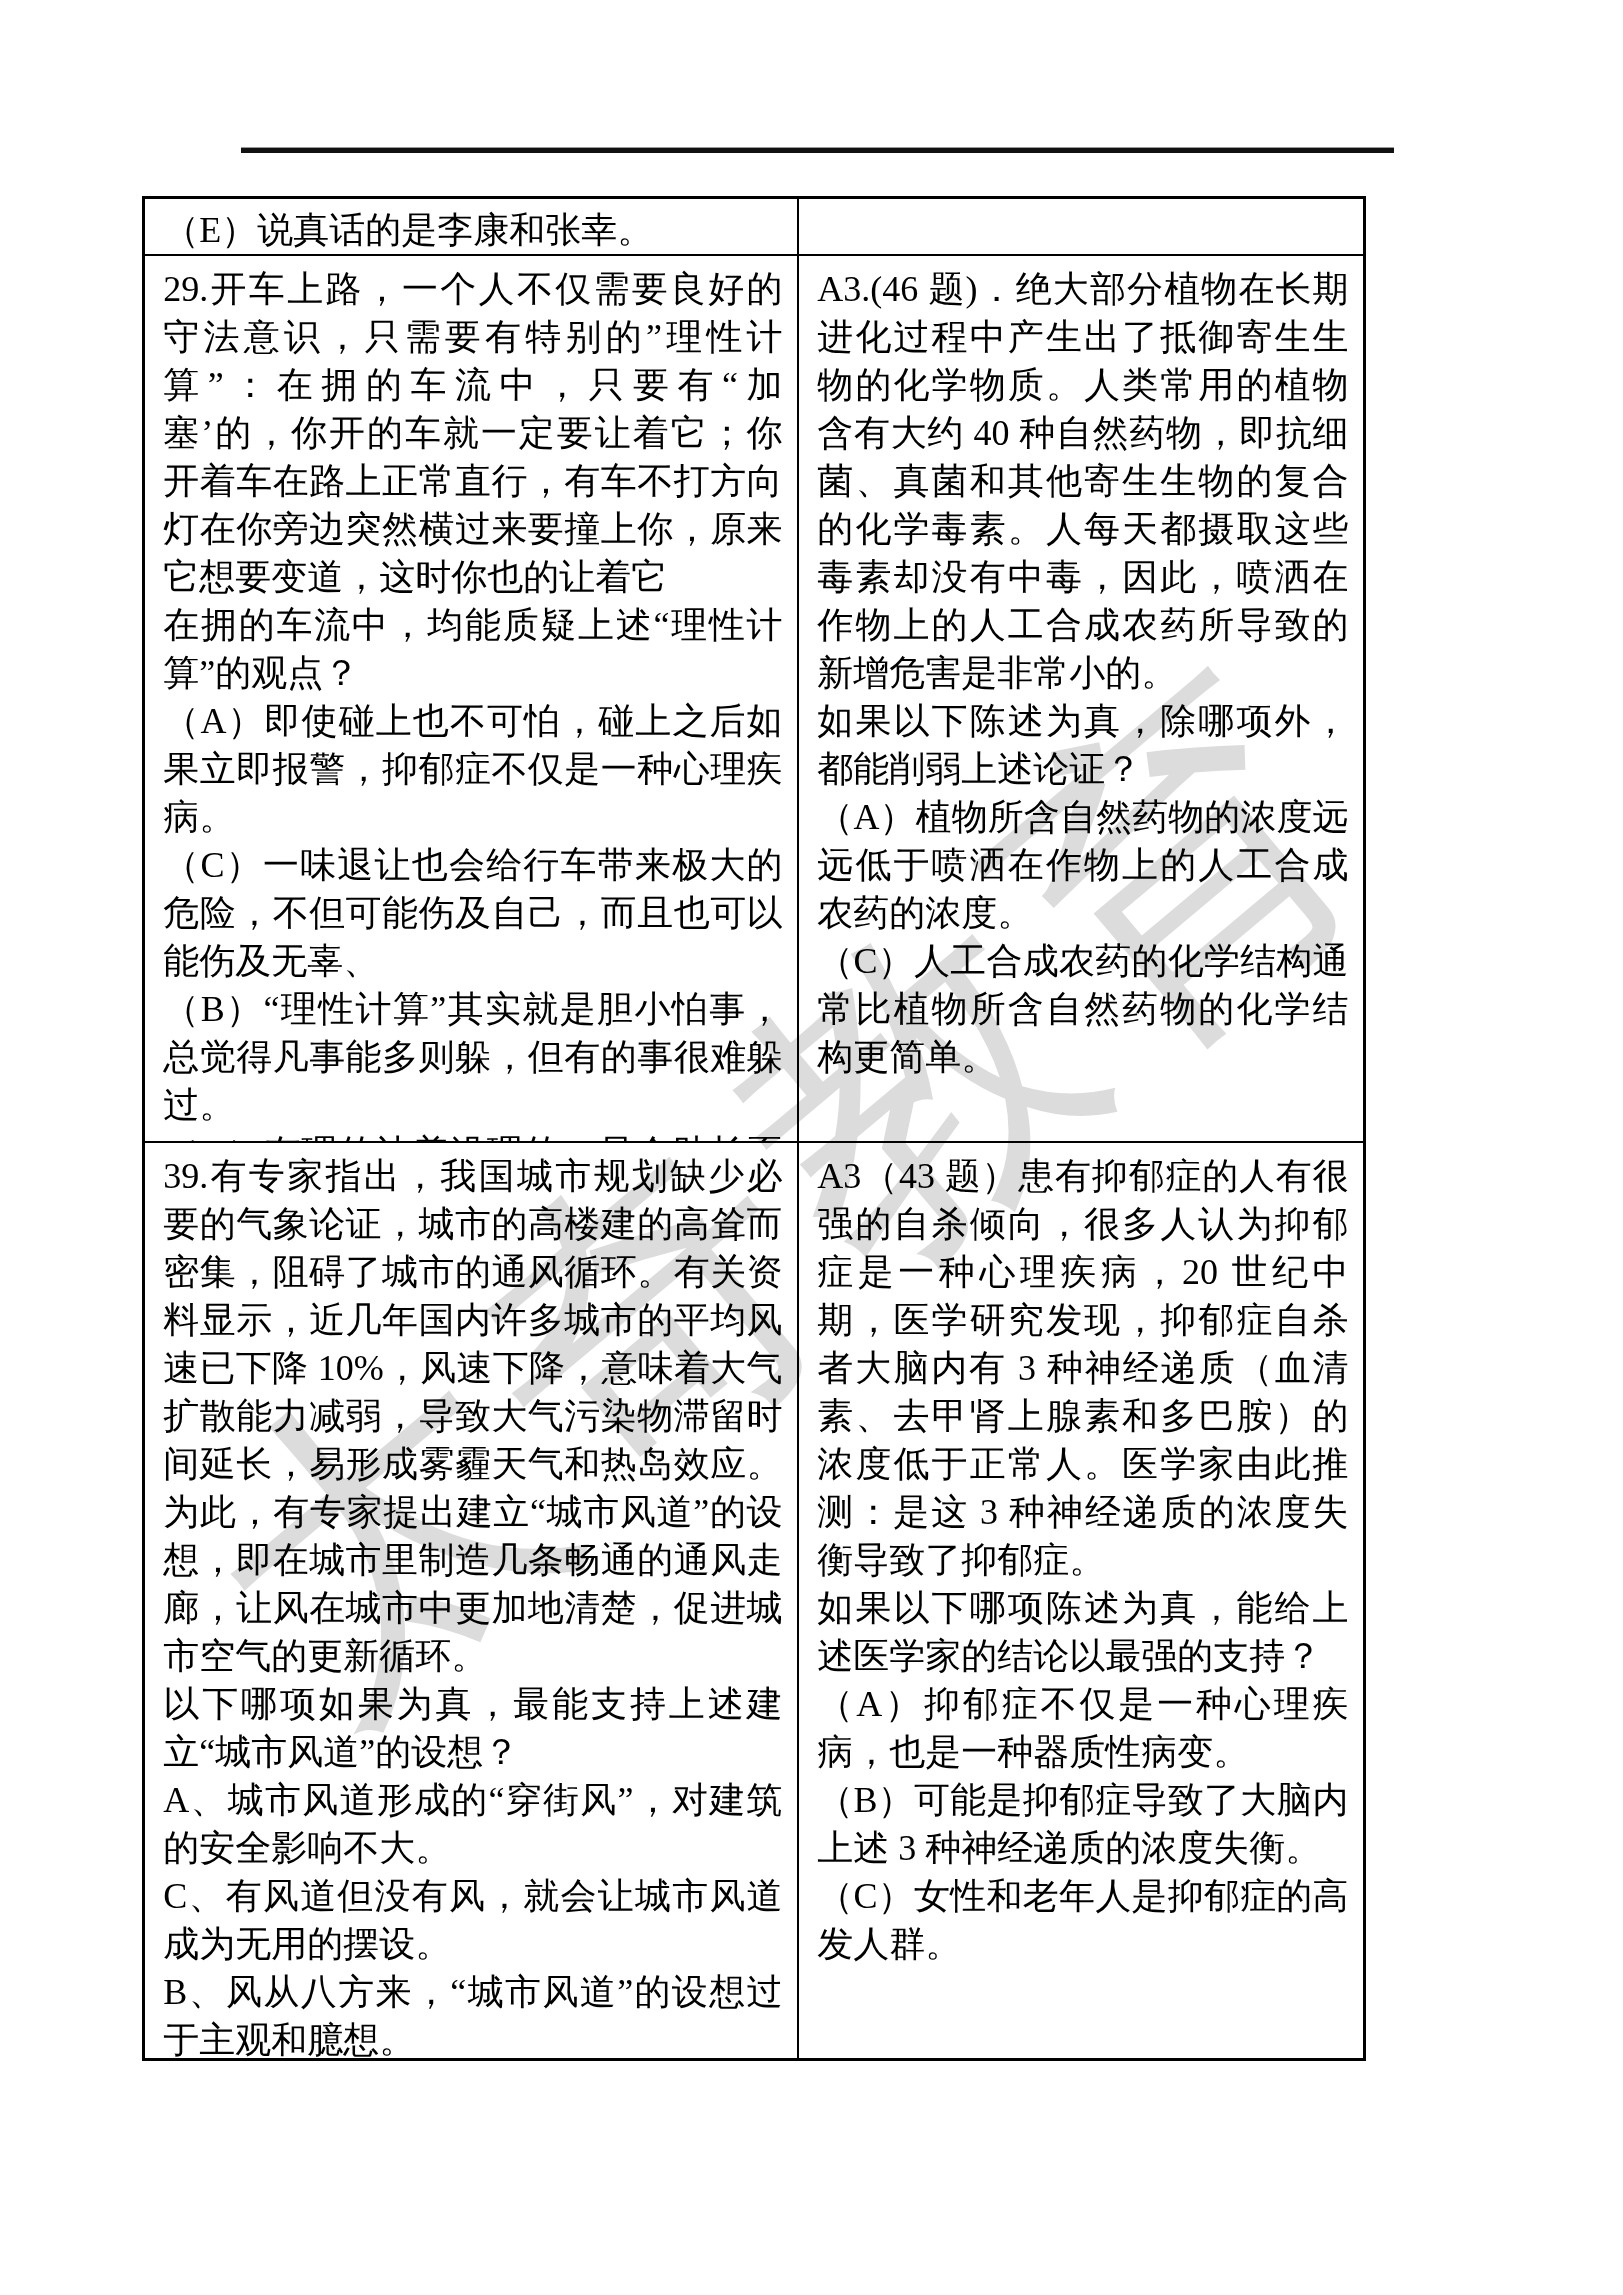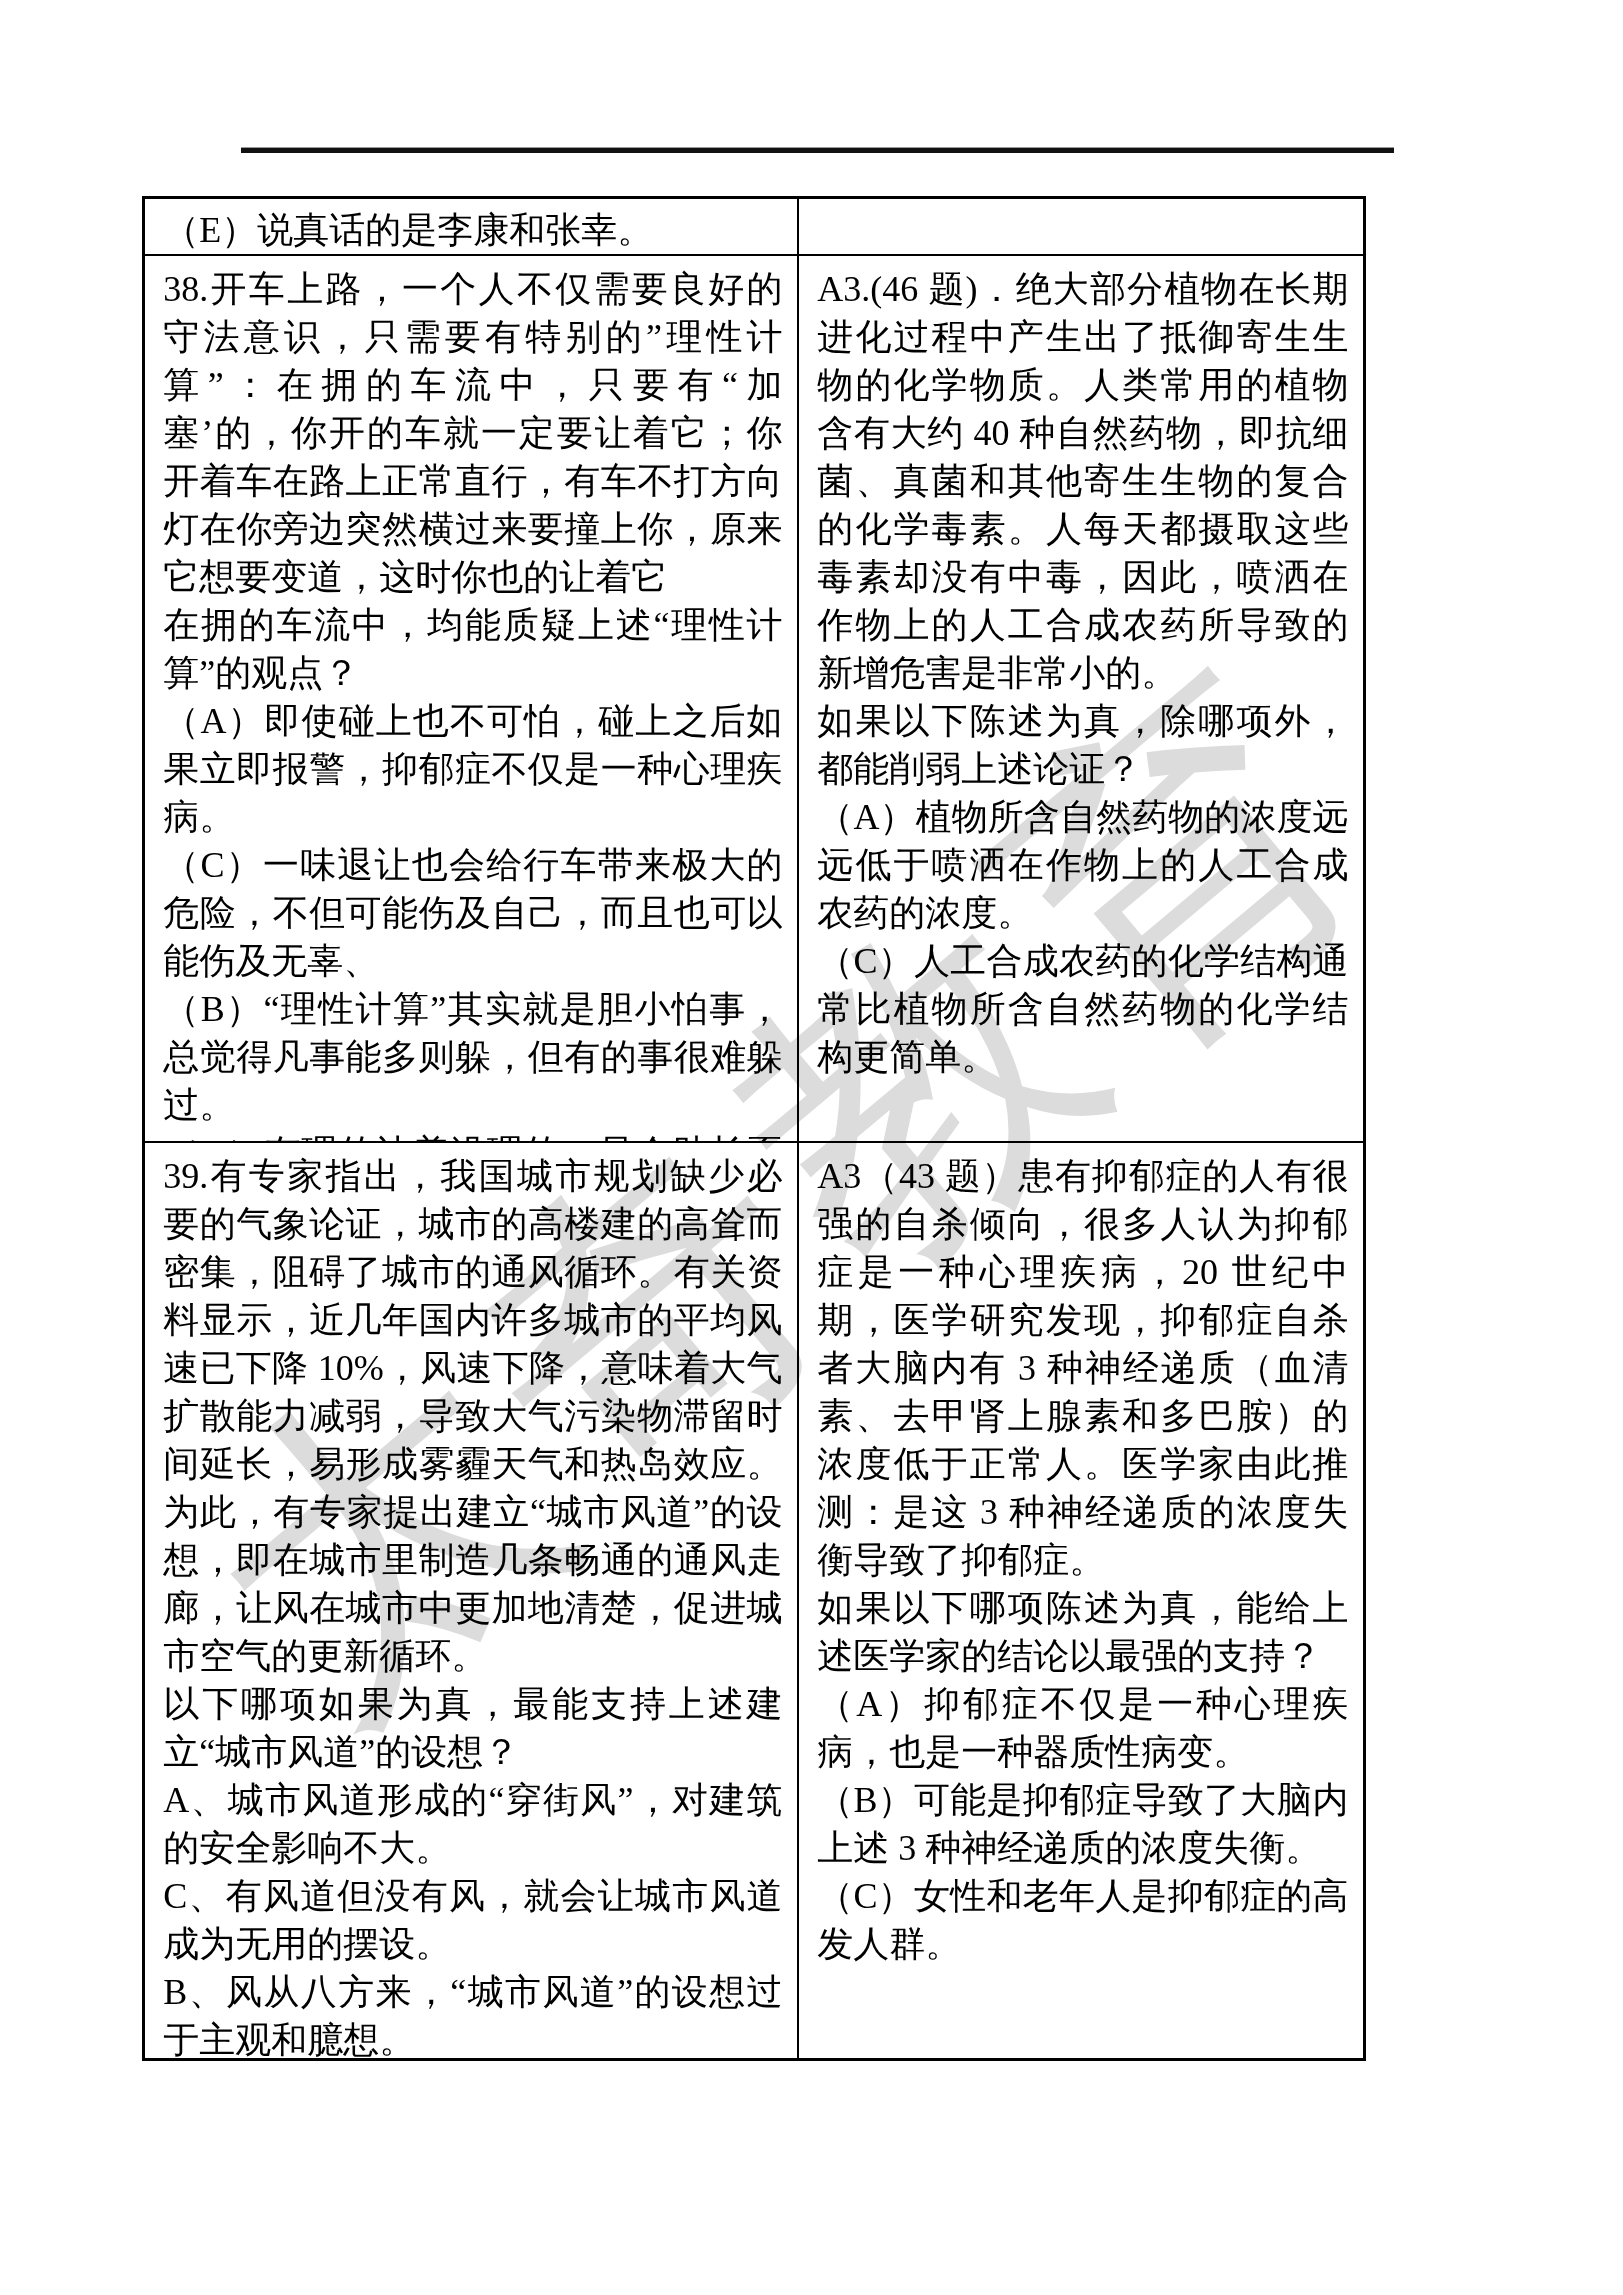--- a/index.html
+++ b/index.html
@@ -45,21 +45,21 @@
 <div class="header-rule"></div>
 
 <div class="qtable">
 
   <div class="cell col-left row-1">
     <p>（E）说真话的是李康和张幸。</p>
   </div>
   <div class="cell col-right row-1"></div>
 
   <div class="cell col-left row-2">
-    <p>38.开车上路，一个人不仅需要良好的守法意识，只需要有特别的”理性计算”：在拥的车流中，只要有“加塞’的，你开的车就一定要让着它；你开着车在路上正常直行，有车不打方向灯在你旁边突然横过来要撞上你，原来它想要变道，这时你也的让着它</p>
+    <p>29.开车上路，一个人不仅需要良好的守法意识，只需要有特别的”理性计算”：在拥的车流中，只要有“加塞’的，你开的车就一定要让着它；你开着车在路上正常直行，有车不打方向灯在你旁边突然横过来要撞上你，原来它想要变道，这时你也的让着它</p>
     <p>在拥的车流中，均能质疑上述“理性计算”的观点？</p>
     <p>（A）即使碰上也不可怕，碰上之后如果立即报警，抑郁症不仅是一种心理疾病。</p>
     <p>（C）一味退让也会给行车带来极大的危险，不但可能伤及自己，而且也可以能伤及无辜、</p>
     <p>（B）“理性计算”其实就是胆小怕事，总觉得凡事能多则躲，但有的事很难躲过。</p>
     <p>（D）有理的让着没理的，只会助长歪风邪气，有悖于社会的法律与道德。</p>
 
   </div>
   <div class="cell col-right row-2">
     <p>A3.(46 题)．绝大部分植物在长期进化过程中产生出了抵御寄生生物的化学物质。人类常用的植物含有大约 40 种自然药物，即抗细菌、真菌和其他寄生生物的复合的化学毒素。人每天都摄取这些毒素却没有中毒，因此，喷洒在作物上的人工合成农药所导致的新增危害是非常小的。</p>
     <p>如果以下陈述为真，除哪项外，都能削弱上述论证？</p>

